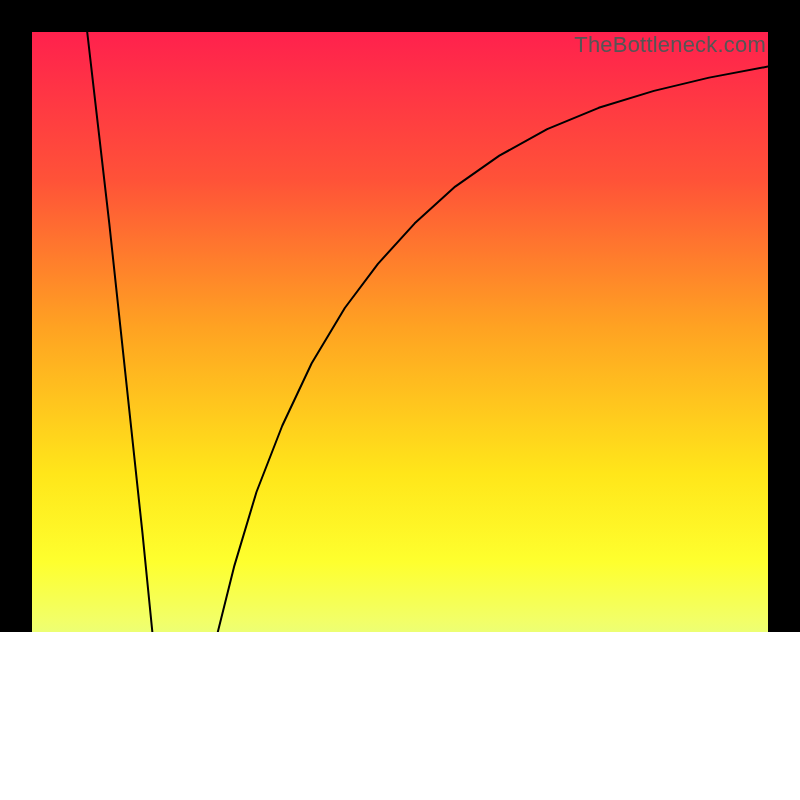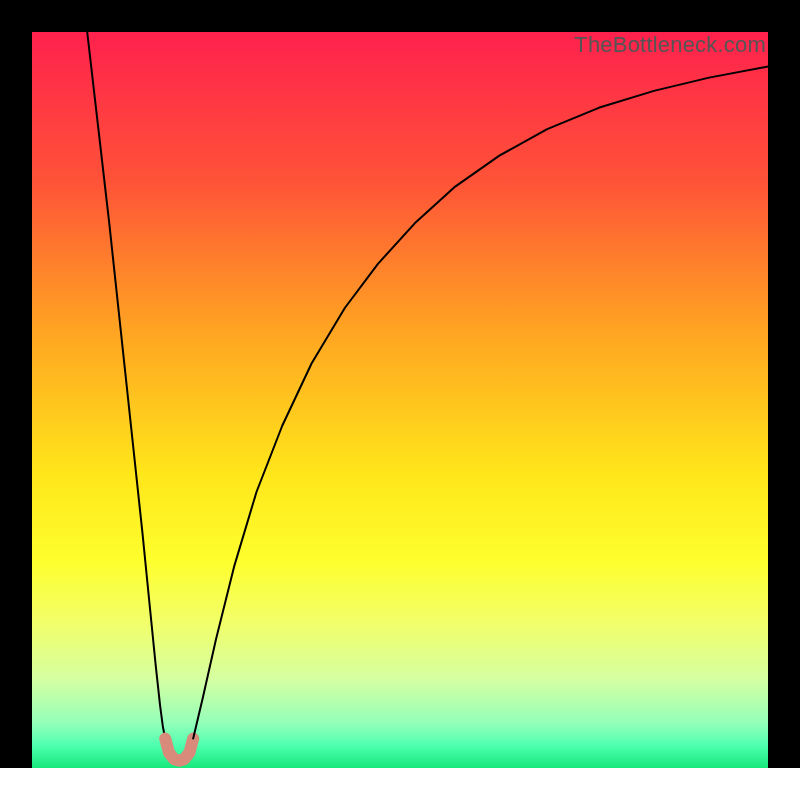--- a/index.html
+++ b/index.html
@@ -3,21 +3,21 @@
 <meta charset="utf-8">
 <style>
   body {
     margin: 0;
     padding: 0;
     background: #fff;
     font-family: Arial, Helvetica, sans-serif;
   }
   .frame {
     width: 800px;
-    height: 768px;
+    height: 632px;
     position: relative;
     box-sizing: border-box;
     padding-left: 46px;
   }
   .outer {
     position: absolute;
     inset: 0;
     background: #000;
   }
   .plot {

